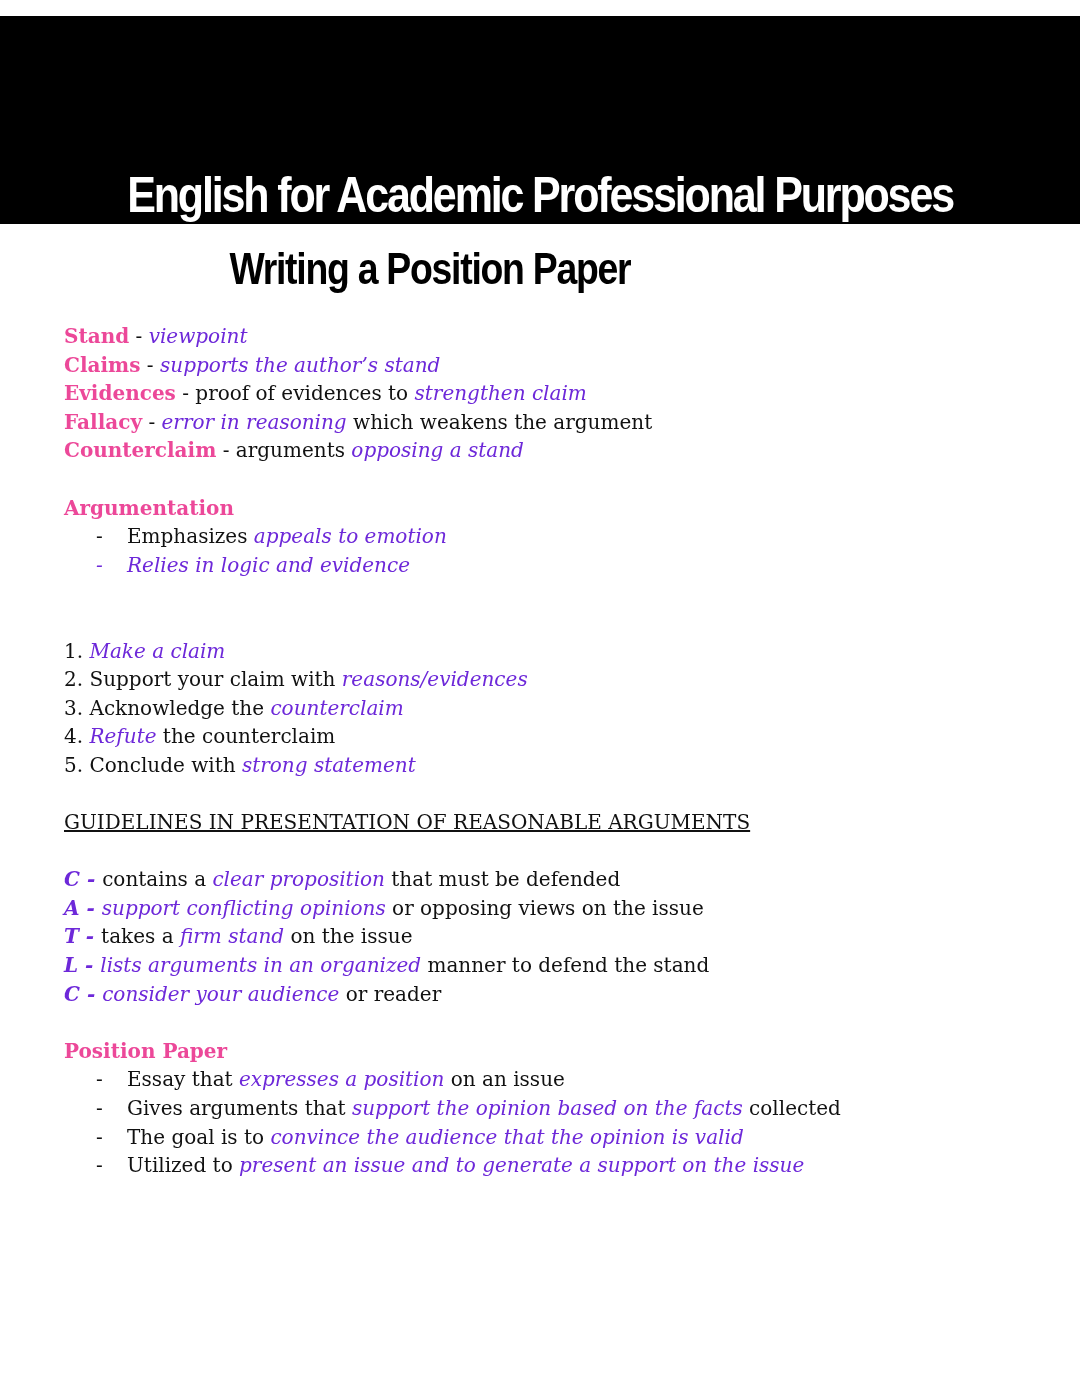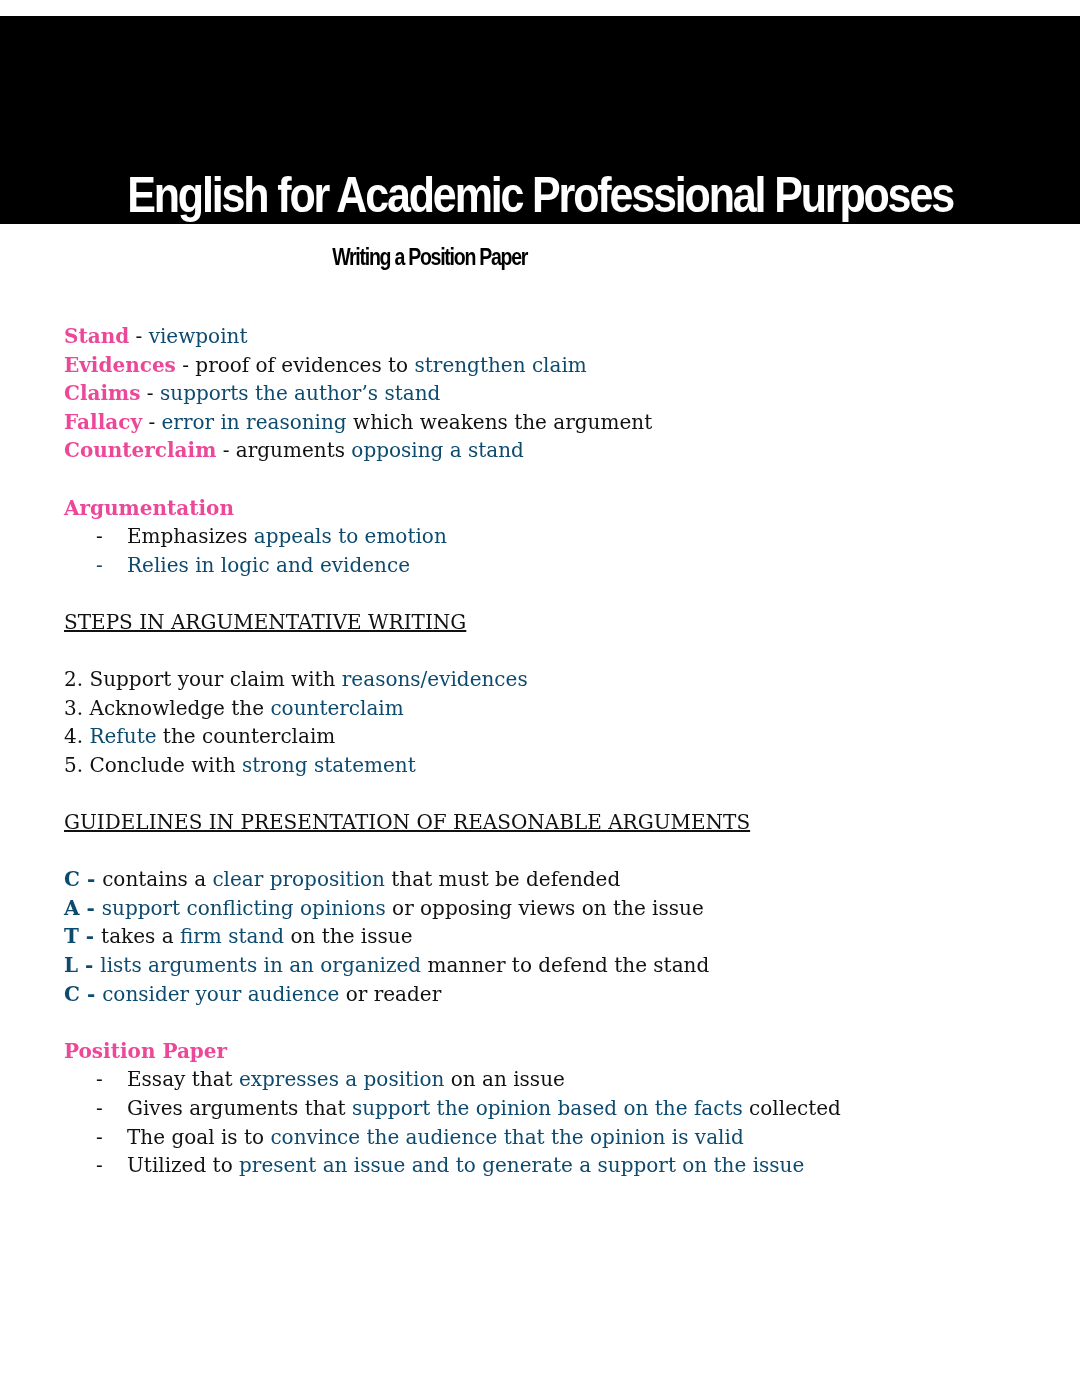--- a/index.html
+++ b/index.html
@@ -1,61 +1,61 @@
 <!DOCTYPE html>
 <html><head>
 <meta charset="utf-8">
 <style>
   html, body { margin: 0; padding: 0; background: #ffffff; }
   body { width: 1080px; height: 1397px; position: relative; overflow: hidden; font-family: "DejaVu Serif", serif; color: #111; }
   .banner { position: absolute; left: 0; top: 16px; width: 1080px; height: 208px; background: #000000; display: flex; align-items: flex-end; justify-content: center; }
   .banner h1 { margin: 0; color: #fff; font-family: "Liberation Sans", sans-serif; font-weight: bold; font-size: 50px; letter-spacing: -2.5px; transform: scaleX(0.86); white-space: nowrap; }
-  .subtitle { position: absolute; top: 244px; left: 0; width: 859px; text-align: center; margin: 0; font-family: "Liberation Sans", sans-serif; font-weight: bold; font-size: 23px; letter-spacing: -1.5px; color: #000; }
+  .subtitle { position: absolute; top: 244px; left: 0; width: 859px; text-align: center; margin: 0; font-family: "Liberation Sans", sans-serif; font-weight: bold; font-size: 44px; letter-spacing: -1.5px; color: #000; }
   .subtitle span { display: inline-block; transform: scaleX(0.85); }
   .content { position: absolute; left: 64px; top: 322px; width: 960px; font-size: 20px; line-height: 28.6px; }
   .line { white-space: nowrap; height: 28.6px; }
   .gap { height: 28.6px; }
-  .red { color: #0c4a6e; }
+  .red { color: #6d28d9; font-style: italic; }
   b { font-weight: bold; color: #ec4899; }
   .u { text-decoration: underline; }
   .bullet { padding-left: 32px; }
   .dash { display: inline-block; width: 31px; }
 </style>
 </head>
 <body>
 
 <div class="banner">
   <h1>English for Academic Professional Purposes</h1>
 </div>
 
 <h2 class="subtitle"><span>Writing a Position Paper</span></h2>
 
 <div class="content">
 
   <div>
     <div class="line"><b>Stand</b><span> - </span><span class="red">viewpoint</span></div>
+    <div class="line"><b>Claims</b><span> - </span><span class="red">supports the author’s stand</span></div>
     <div class="line"><b>Evidences</b><span> - </span><span>proof of evidences to </span><span class="red">strengthen claim</span></div>
-    <div class="line"><b>Claims</b><span> - </span><span class="red">supports the author’s stand</span></div>
     <div class="line"><b>Fallacy</b><span> - </span><span class="red">error in reasoning</span><span> which weakens the argument</span></div>
     <div class="line"><b>Counterclaim</b><span> - </span><span>arguments </span><span class="red">opposing a stand</span></div>
   </div>
 
   <div class="gap"></div>
 
   <div>
     <div class="line"><b>Argumentation</b></div>
     <div class="line bullet"><span class="dash">-</span><span>Emphasizes </span><span class="red">appeals to emotion</span></div>
     <div class="line bullet"><span class="dash red">-</span><span class="red">Relies in logic and evidence</span></div>
   </div>
 
   <div class="gap"></div>
 
   <div>
-    <div class="line"><span class="u">STEPS IN ARGUMENTATIVE WRITING</span></div>
     <div class="gap"></div>
+    <div class="line"><span>1. </span><span class="red">Make a claim</span></div>
     <div class="line"><span>2. </span><span>Support your claim with </span><span class="red">reasons/evidences</span></div>
     <div class="line"><span>3. </span><span>Acknowledge the </span><span class="red">counterclaim</span></div>
     <div class="line"><span>4. </span><span class="red">Refute</span><span> the counterclaim</span></div>
     <div class="line"><span>5. </span><span>Conclude with </span><span class="red">strong statement</span></div>
   </div>
 
   <div class="gap"></div>
 
   <div>
     <div class="line"><span class="u">GUIDELINES IN PRESENTATION OF REASONABLE ARGUMENTS</span></div>

